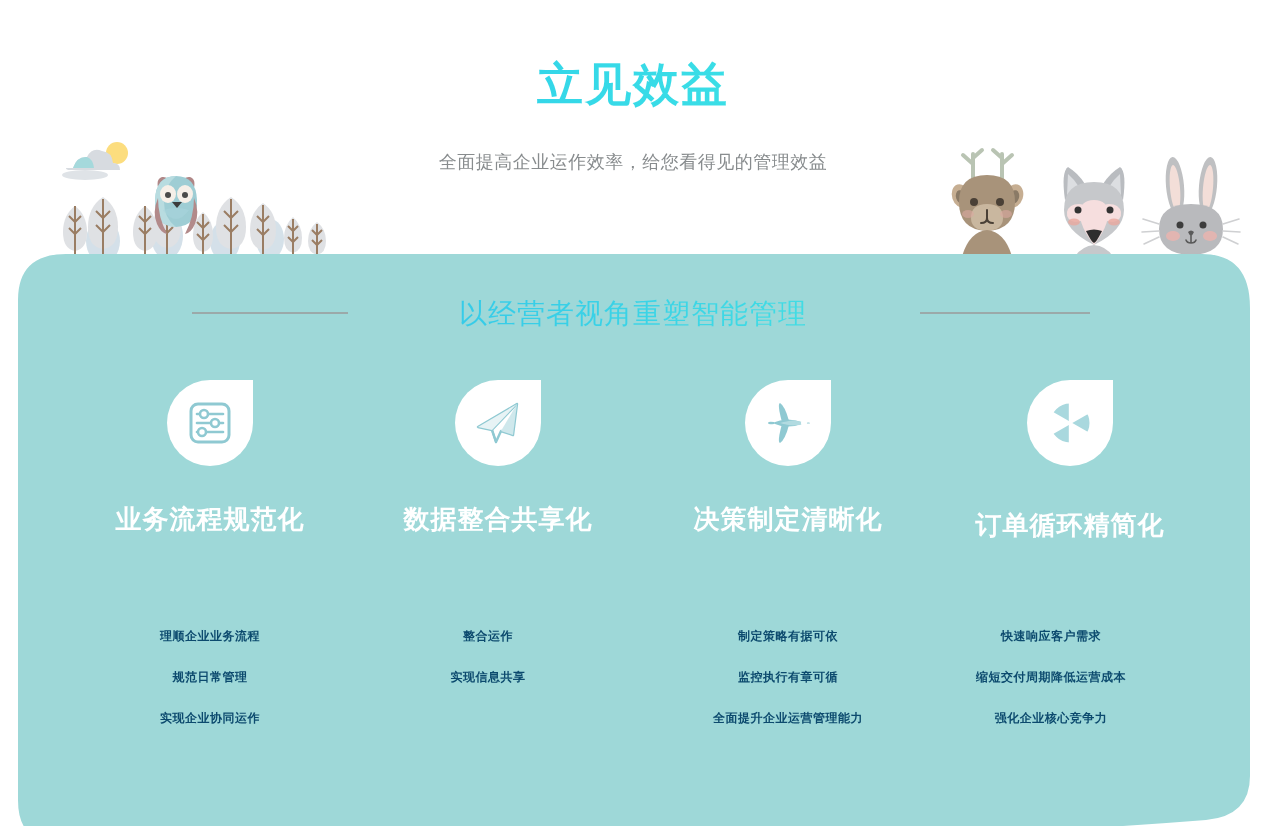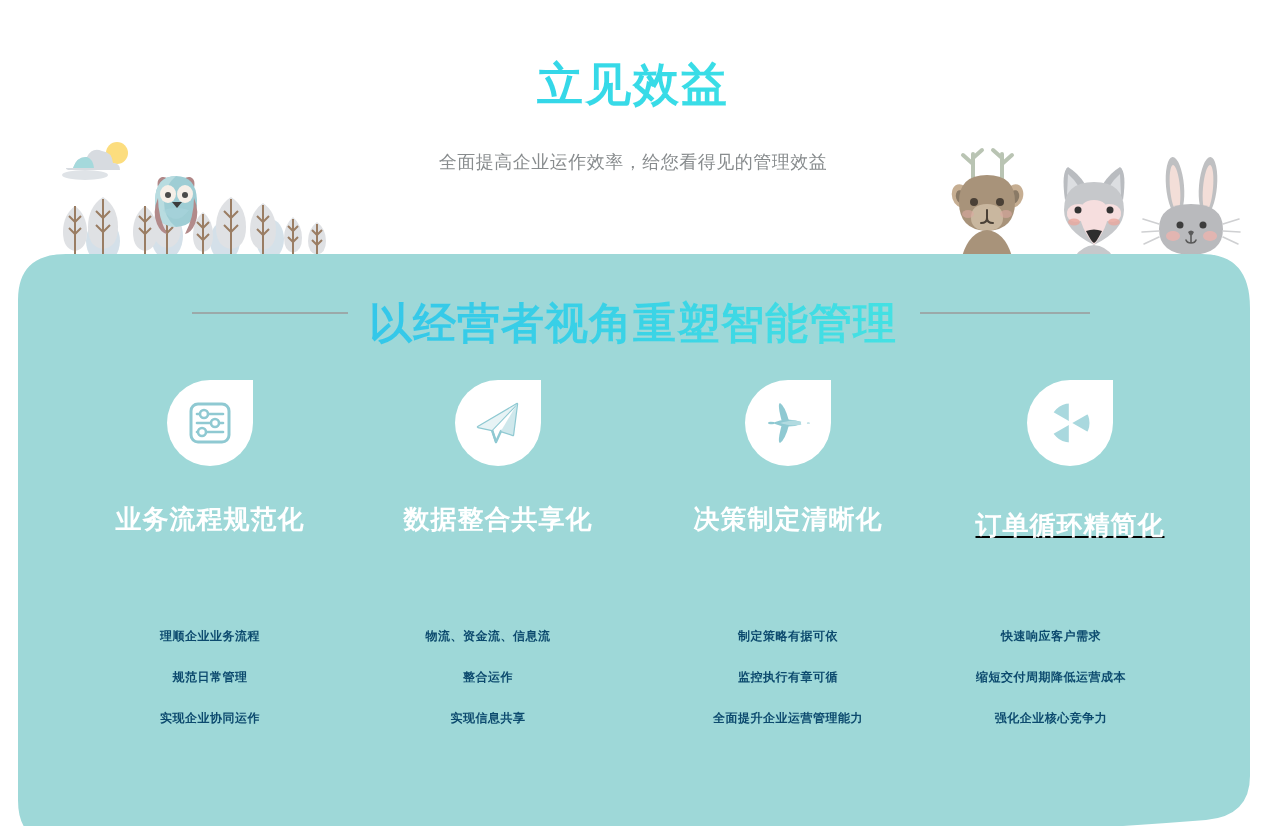--- a/index.html
+++ b/index.html
@@ -29,36 +29,36 @@
   .scenery{ position:absolute; pointer-events:none; }
   .scenery-left{ left:45px; top:92px; width:300px; height:140px; }
   .scenery-right{ left:940px; top:98px; width:310px; height:150px; }
 
   
   .panel-wrap{ position:absolute; left:0; top:196px; width:1266px; height:630px; }
   .panel-content{ position:absolute; left:0; top:0; width:1266px; height:630px; }
 
   .section-head{
     position:absolute; left:0; top:55px; width:1266px; text-align:center;
-    font-size:43px; font-weight:bold; letter-spacing:1px;
+    font-size:28px; font-weight:normal; letter-spacing:1px;
     background:linear-gradient(100deg,#2bb6ee 0%,#3ad3e6 50%,#53f5df 100%);
     -webkit-background-clip:text; background-clip:text;
     -webkit-text-fill-color:transparent; color:#3ad5e2;
   }
   .rule{ position:absolute; top:72px; height:2px; background:#9a9a9a; opacity:.75; }
   .rule-left{ left:192px; width:156px; }
   .rule-right{ left:920px; width:170px; }
 
   
   .cards{ position:absolute; left:0; top:0; width:1266px; height:630px; }
   .card{ position:absolute; top:140px; width:280px; text-align:center; }
   .card-0{ left:70px;text-align:center; }
   .card-1{ left:358px;text-align:center; }
   .card-2{ left:648px; }
-  .card-3{ left:930px;text-decoration:underline; }
+  .card-3{ left:930px; }
 
   .icon-badge{
     width:86px; height:86px; margin:0 auto;
     background:#ffffff;
     border-radius:50% 0 50% 50%;
     display:flex; align-items:center; justify-content:center;
   }
   .icon-badge svg{ display:block; }
 
   .card-title{
@@ -245,21 +245,20 @@
             <svg width="52" height="52" viewBox="0 0 52 52">
               <path d="M45 7 L6 30 L20 33 L24 45 L29 34 L41 38 Z" fill="none" stroke="#8fc9d2" stroke-width="2.4" stroke-linejoin="round"></path>
               <path d="M45 7 L20 33 L24 45" fill="none" stroke="#8fc9d2" stroke-width="2" stroke-linejoin="round"></path>
               <path d="M45 7 L29 34 L41 38 Z" fill="#cfe8ec"></path>
               <path d="M45 7 L20 33 L6 30 Z" fill="#e7f3f5"></path>
             </svg>
           </div>
           <div class="card-title">数据整合共享化</div>
         </div>
         <div class="card-lines c1">
-          <div class="card-line">物流、资金流、信息流</div>
           <div class="card-line">整合运作</div>
           <div class="card-line">实现信息共享</div>
         </div>
 
         <div class="card card-2">
           <div class="icon-badge">
             <svg width="52" height="52" viewBox="0 0 52 52">
               <path d="M10 26 q16 -7 32 0 q-16 7 -32 0z" fill="#8fc9d2"></path>
               <path d="M42 26 q6 -1 6 0 q0 1 -6 0z" fill="#8fc9d2"></path>
               <path d="M18 26 q12 -5 26 0 q-12 5 -26 0z" fill="#b2dbe1"></path>

